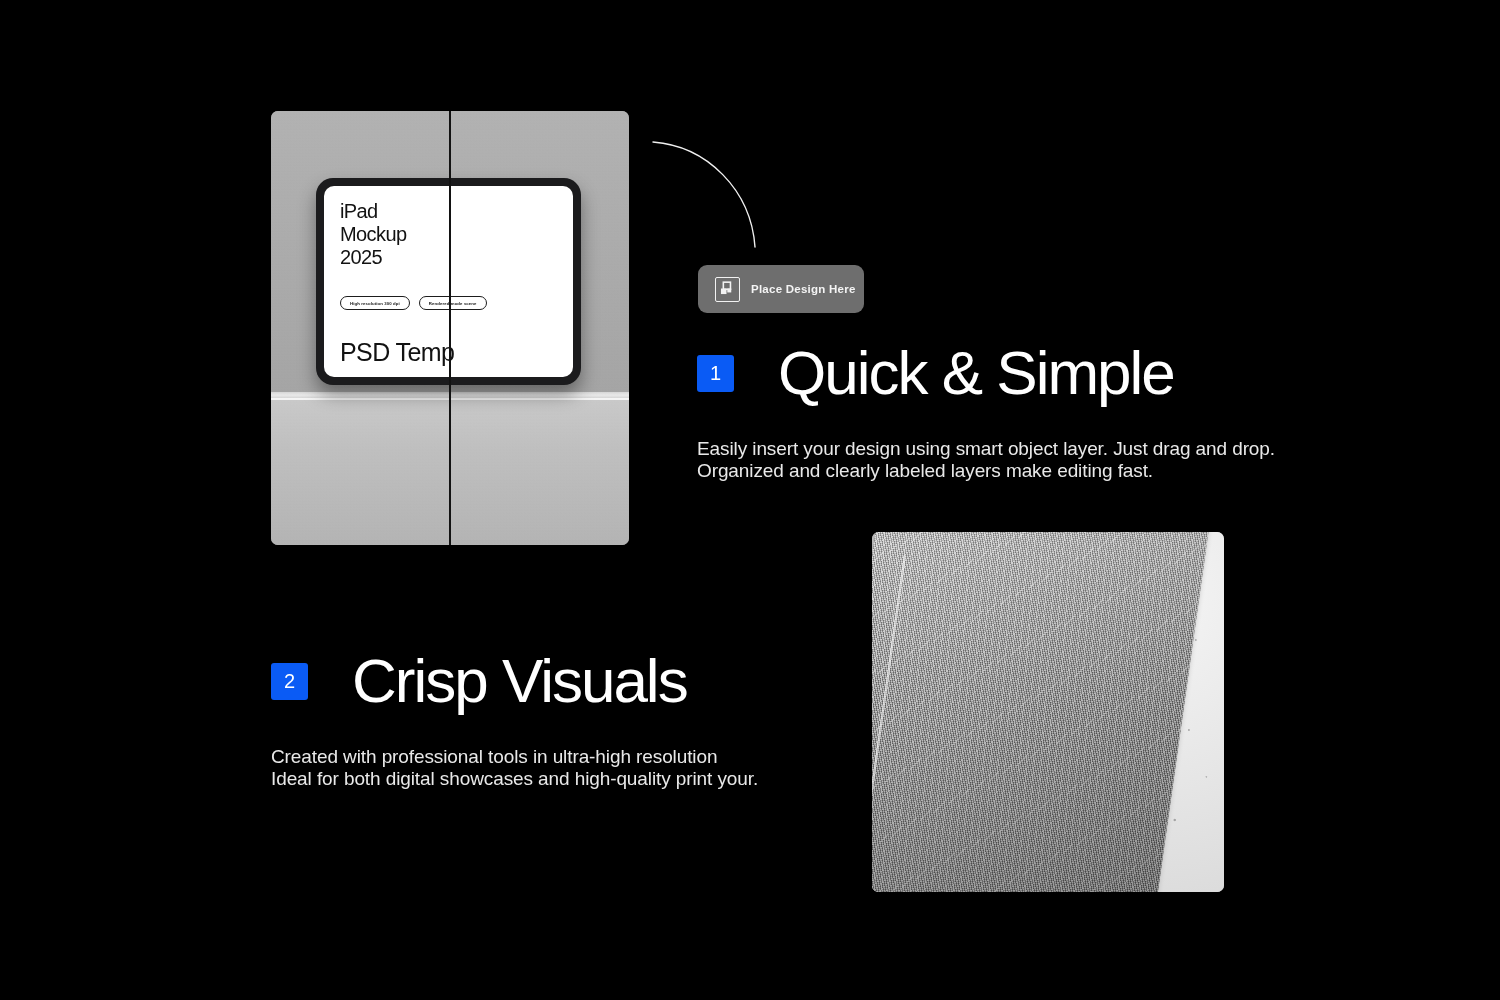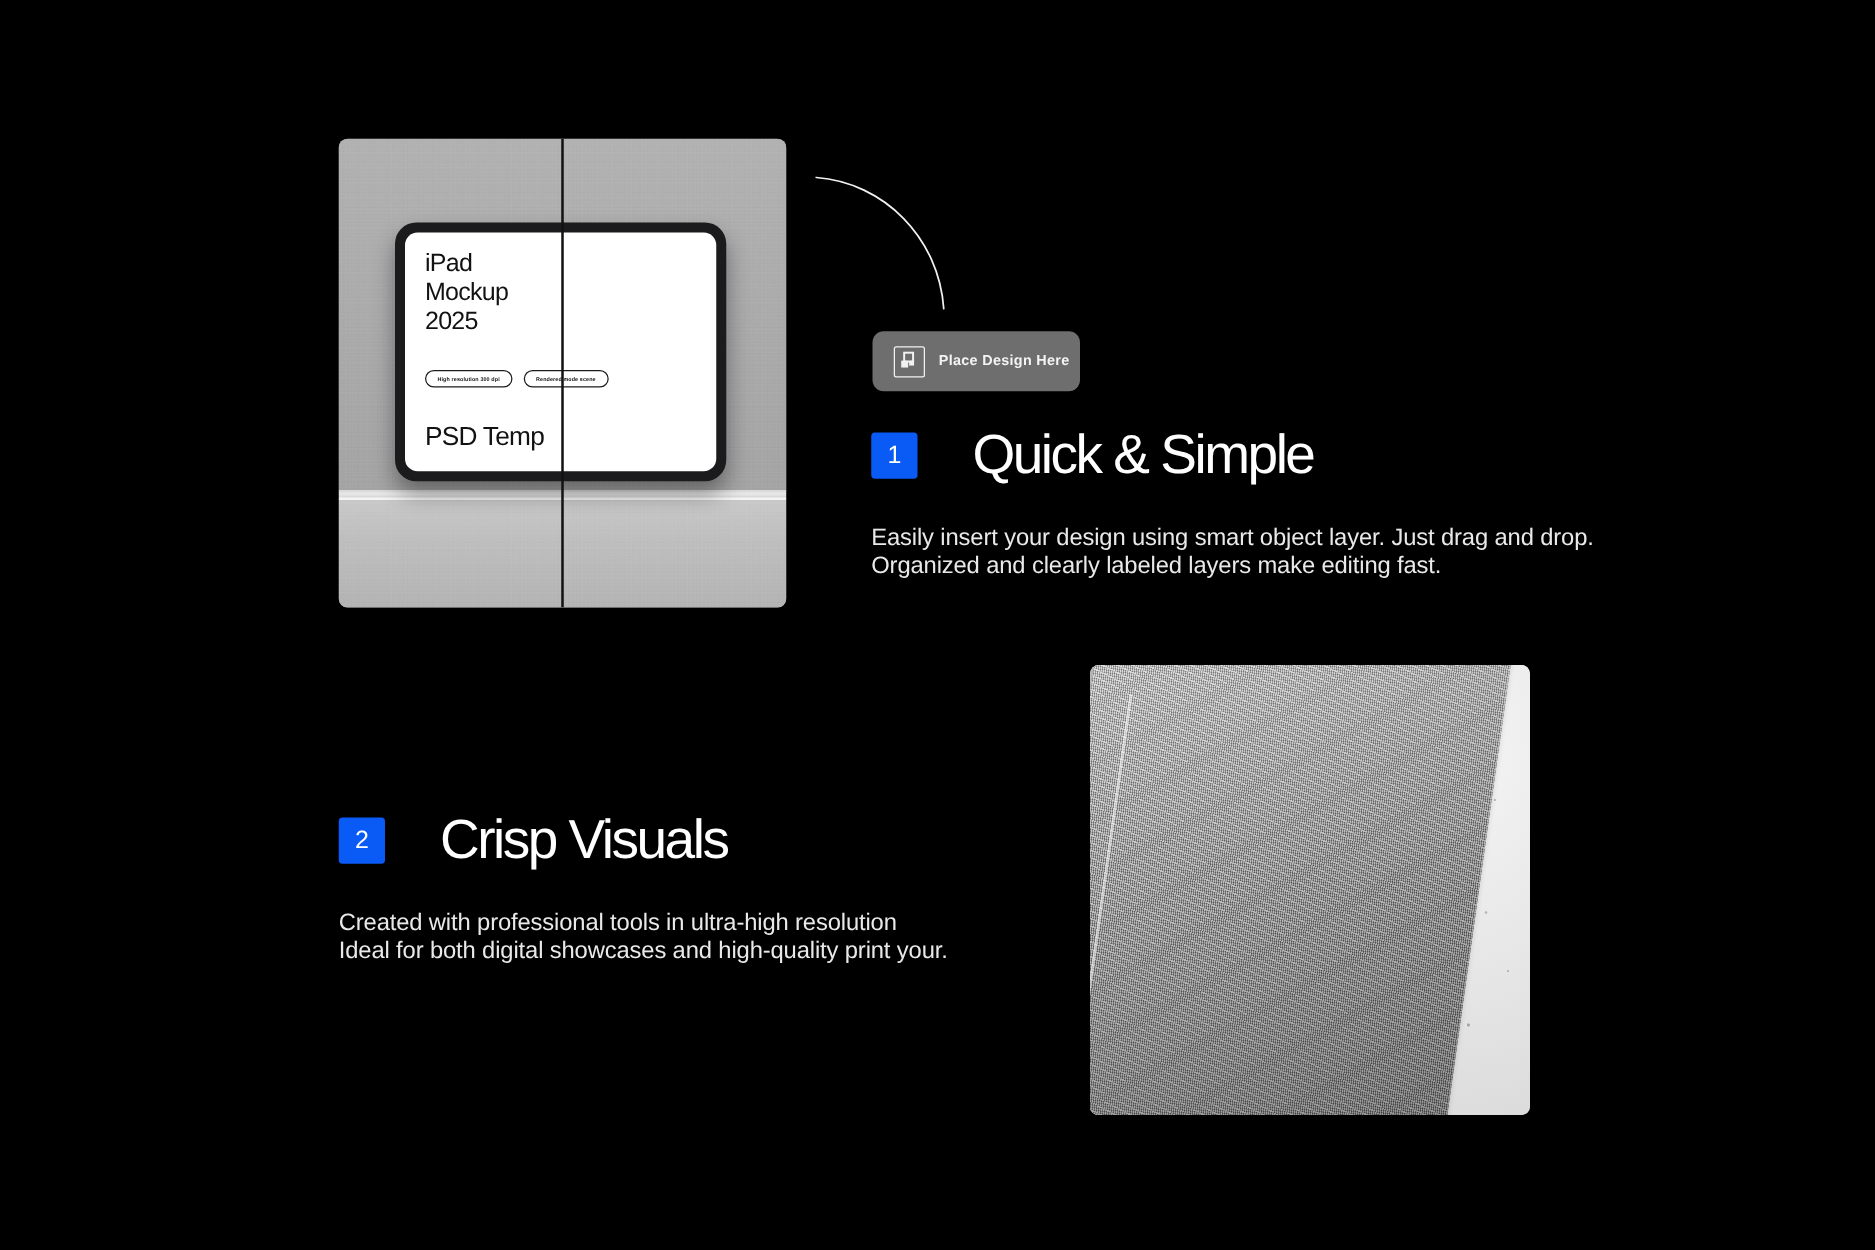--- a/index.html
+++ b/index.html
@@ -20,21 +20,21 @@
     inset: 0;
     background: #000000;
   }
 
   
   .scene-one {
     position: absolute;
     left: 271px;
     top: 111px;
     width: 358px;
-    height: 375px;
+    height: 434px;
     border-radius: 7px;
     overflow: hidden;
     background: #a9a9a9;
   }
   .scene-one .wall {
     position: absolute;
     left: 0; top: 0; right: 0;
     height: 284px;
     background:
       linear-gradient(180deg, #b2b2b2 0%, #acacac 45%, #a5a5a5 100%);
@@ -133,21 +133,21 @@
     white-space: nowrap;
     letter-spacing: .1px;
     font-weight: 700;
     display: flex;
     align-items: center;
   }
   .tablet .s-foot {
     position: absolute;
     left: 16px;
     top: 152px;
-    font-size: 21px;
+    font-size: 25px;
     letter-spacing: -0.6px;
     color: #121212;
     white-space: nowrap;
   }
 
   
   .connector {
     position: absolute;
     left: 645px;
     top: 132px;
@@ -201,21 +201,21 @@
     color: #ffffff;
     font-size: 20px;
     display: flex;
     align-items: center;
     justify-content: center;
     flex: 0 0 auto;
     letter-spacing: 0;
   }
   .feature-title {
     color: #ffffff;
-    font-size: 44px;
+    font-size: 62px;
     letter-spacing: -2.0px;
     line-height: 1;
     white-space: nowrap;
     font-weight: 400;
   }
   .feature-body {
     color: #e9e9e9;
     font-size: 19px;
     line-height: 22px;
     letter-spacing: -0.1px;

